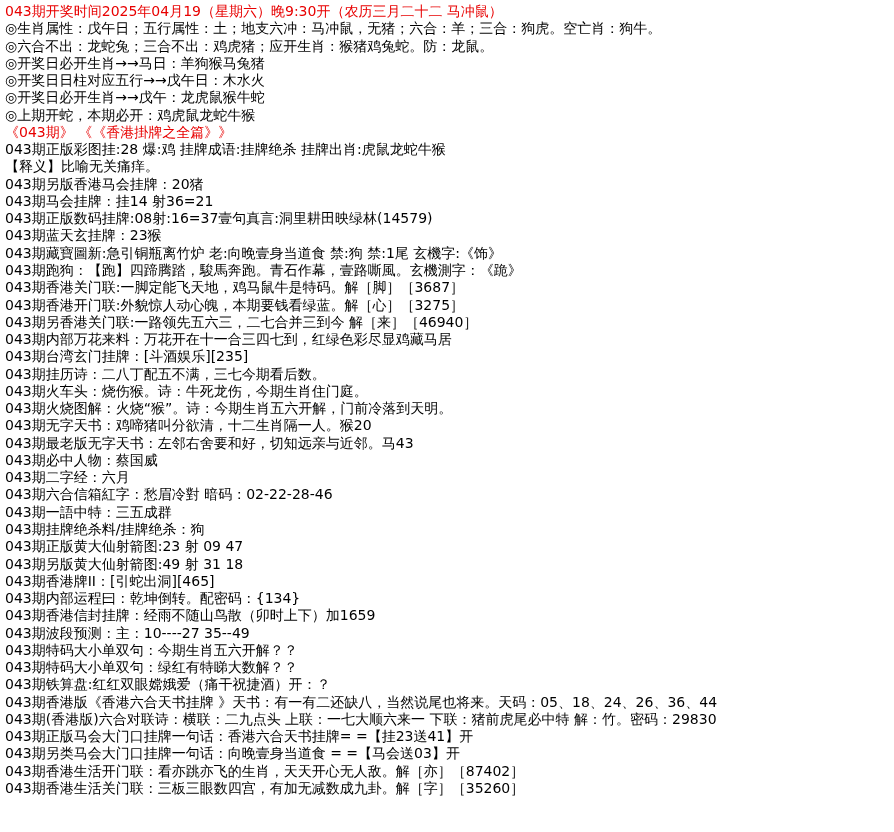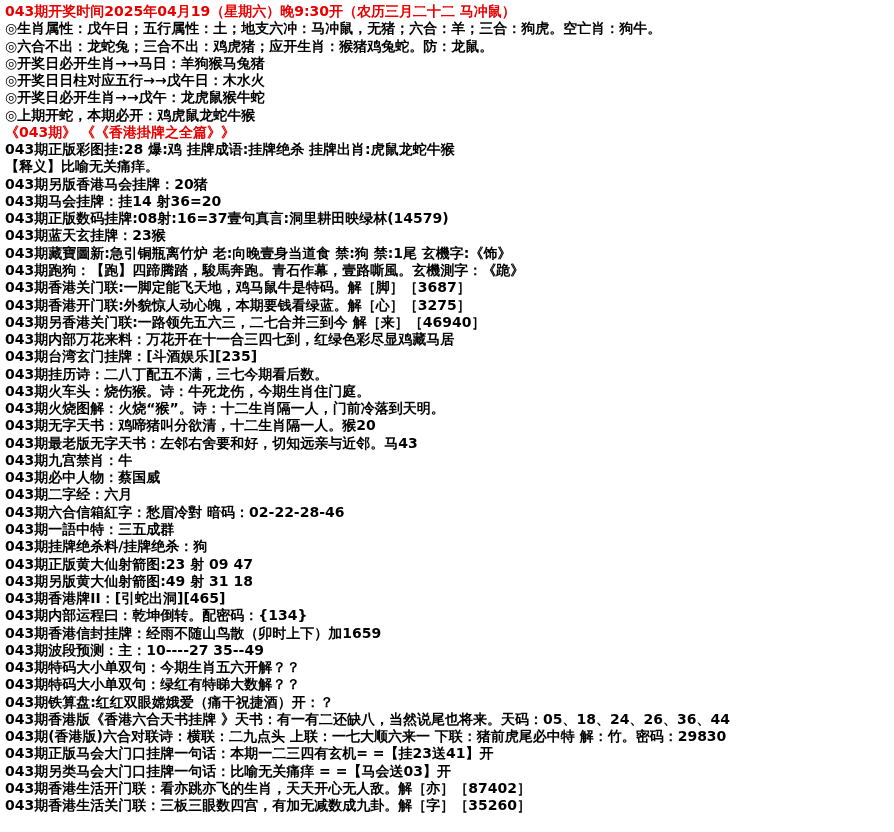--- a/index.html
+++ b/index.html
@@ -9,21 +9,21 @@
   }
   .page {
     position: relative;
     width: 796px;
     height: 832px;
     box-sizing: border-box;
     padding: 3px 2px 0 5px;
     background: #ffffff;
     overflow: hidden;
     font-family: "DejaVu Sans", sans-serif;
-    font-weight: bold;
+    font-weight: normal;
     font-size: 14px;
     color: #000000;
   }
   .line {
     height: 17.27px;
     line-height: 17.27px;
     white-space: nowrap;
     overflow: hidden;
     letter-spacing: 0px;
   }
@@ -40,50 +40,49 @@
       <div class="line">◎生肖属性：戊午日；五行属性：土；地支六冲：马冲鼠，无猪；六合：羊；三合：狗虎。空亡肖：狗牛。</div>
       <div class="line">◎六合不出：龙蛇兔；三合不出：鸡虎猪；应开生肖：猴猪鸡兔蛇。防：龙鼠。</div>
       <div class="line">◎开奖日必开生肖→→马日：羊狗猴马兔猪</div>
       <div class="line">◎开奖日日柱对应五行→→戊午日：木水火</div>
       <div class="line">◎开奖日必开生肖→→戊午：龙虎鼠猴牛蛇</div>
       <div class="line">◎上期开蛇，本期必开：鸡虎鼠龙蛇牛猴</div>
       <div class="line red">《043期》 《《香港掛牌之全篇》》</div>
       <div class="line">043期正版彩图挂:28 爆:鸡 挂牌成语:挂牌绝杀 挂牌出肖:虎鼠龙蛇牛猴</div>
       <div class="line">【释义】比喻无关痛痒。</div>
       <div class="line">043期另版香港马会挂牌：20猪</div>
-      <div class="line">043期马会挂牌：挂14 射36=20</div>
+      <div class="line">043期马会挂牌：挂14 射36=21</div>
       <div class="line">043期正版数码挂牌:08射:16=37壹句真言:洞里耕田映绿林(14579)</div>
       <div class="line">043期蓝天玄挂牌：23猴</div>
       <div class="line">043期藏寶圖新:急引铜瓶离竹炉 老:向晚壹身当道食 禁:狗 禁:1尾 玄機字:《饰》</div>
       <div class="line">043期跑狗：【跑】四蹄腾踏，駿馬奔跑。青石作幕，壹路嘶風。玄機測字：《跪》</div>
       <div class="line">043期香港关门联:一脚定能飞天地，鸡马鼠牛是特码。解［脚］［3687］</div>
       <div class="line">043期香港开门联:外貌惊人动心魄，本期要钱看绿蓝。解［心］［3275］</div>
       <div class="line">043期另香港关门联:一路领先五六三，二七合并三到今 解［来］［46940］</div>
       <div class="line">043期内部万花来料：万花开在十一合三四七到，红绿色彩尽显鸡藏马居</div>
       <div class="line">043期台湾玄门挂牌：[斗酒娱乐][235]</div>
       <div class="line">043期挂历诗：二八丁配五不满，三七今期看后数。</div>
       <div class="line">043期火车头：烧伤猴。诗：牛死龙伤，今期生肖住门庭。</div>
-      <div class="line">043期火烧图解：火烧“猴”。诗：十二生肖隔一人，门前冷落到天明。</div>
+      <div class="line">043期火烧图解：火烧“猴”。诗：今期生肖五六开解，门前冷落到天明。</div>
       <div class="line">043期无字天书：鸡啼猪叫分欲清，十二生肖隔一人。猴20</div>
       <div class="line">043期最老版无字天书：左邻右舍要和好，切知远亲与近邻。马43</div>
-      <div class="line">043期九宫禁肖：牛</div>
       <div class="line">043期必中人物：蔡国威</div>
       <div class="line">043期二字经：六月</div>
       <div class="line">043期六合信箱紅字：愁眉冷對 暗码：02-22-28-46</div>
       <div class="line">043期一語中特：三五成群</div>
       <div class="line">043期挂牌绝杀料/挂牌绝杀：狗</div>
       <div class="line">043期正版黄大仙射箭图:23 射 09 47</div>
       <div class="line">043期另版黄大仙射箭图:49 射 31 18</div>
       <div class="line">043期香港牌II：[引蛇出洞][465]</div>
       <div class="line">043期内部运程曰：乾坤倒转。配密码：{134}</div>
       <div class="line">043期香港信封挂牌：经雨不随山鸟散（卯时上下）加1659</div>
       <div class="line">043期波段预测：主：10----27 35--49</div>
       <div class="line">043期特码大小单双句：今期生肖五六开解？？</div>
       <div class="line">043期特码大小单双句：绿红有特睇大数解？？</div>
       <div class="line">043期铁算盘:红红双眼嫦娥爱（痛干祝捷酒）开：？</div>
       <div class="line">043期香港版《香港六合天书挂牌 》天书：有一有二还缺八，当然说尾也将来。天码：05、18、24、26、36、44</div>
       <div class="line">043期(香港版)六合对联诗：横联：二九点头 上联：一七大顺六来一 下联：猪前虎尾必中特 解：竹。密码：29830</div>
-      <div class="line">043期正版马会大门口挂牌一句话：本期一二三四有玄机= =【挂23送41】开</div>
-      <div class="line">043期另类马会大门口挂牌一句话：比喻无关痛痒 = =【马会送03】开</div>
+      <div class="line">043期正版马会大门口挂牌一句话：香港六合天书挂牌= =【挂23送41】开</div>
+      <div class="line">043期另类马会大门口挂牌一句话：向晚壹身当道食 = =【马会送03】开</div>
       <div class="line">043期香港生活开门联：看亦跳亦飞的生肖，天天开心无人敌。解［亦］［87402］</div>
       <div class="line">043期香港生活关门联：三板三眼数四宫，有加无减数成九卦。解［字］［35260］</div>
     </div>
 </div>
 
 </body></html>

